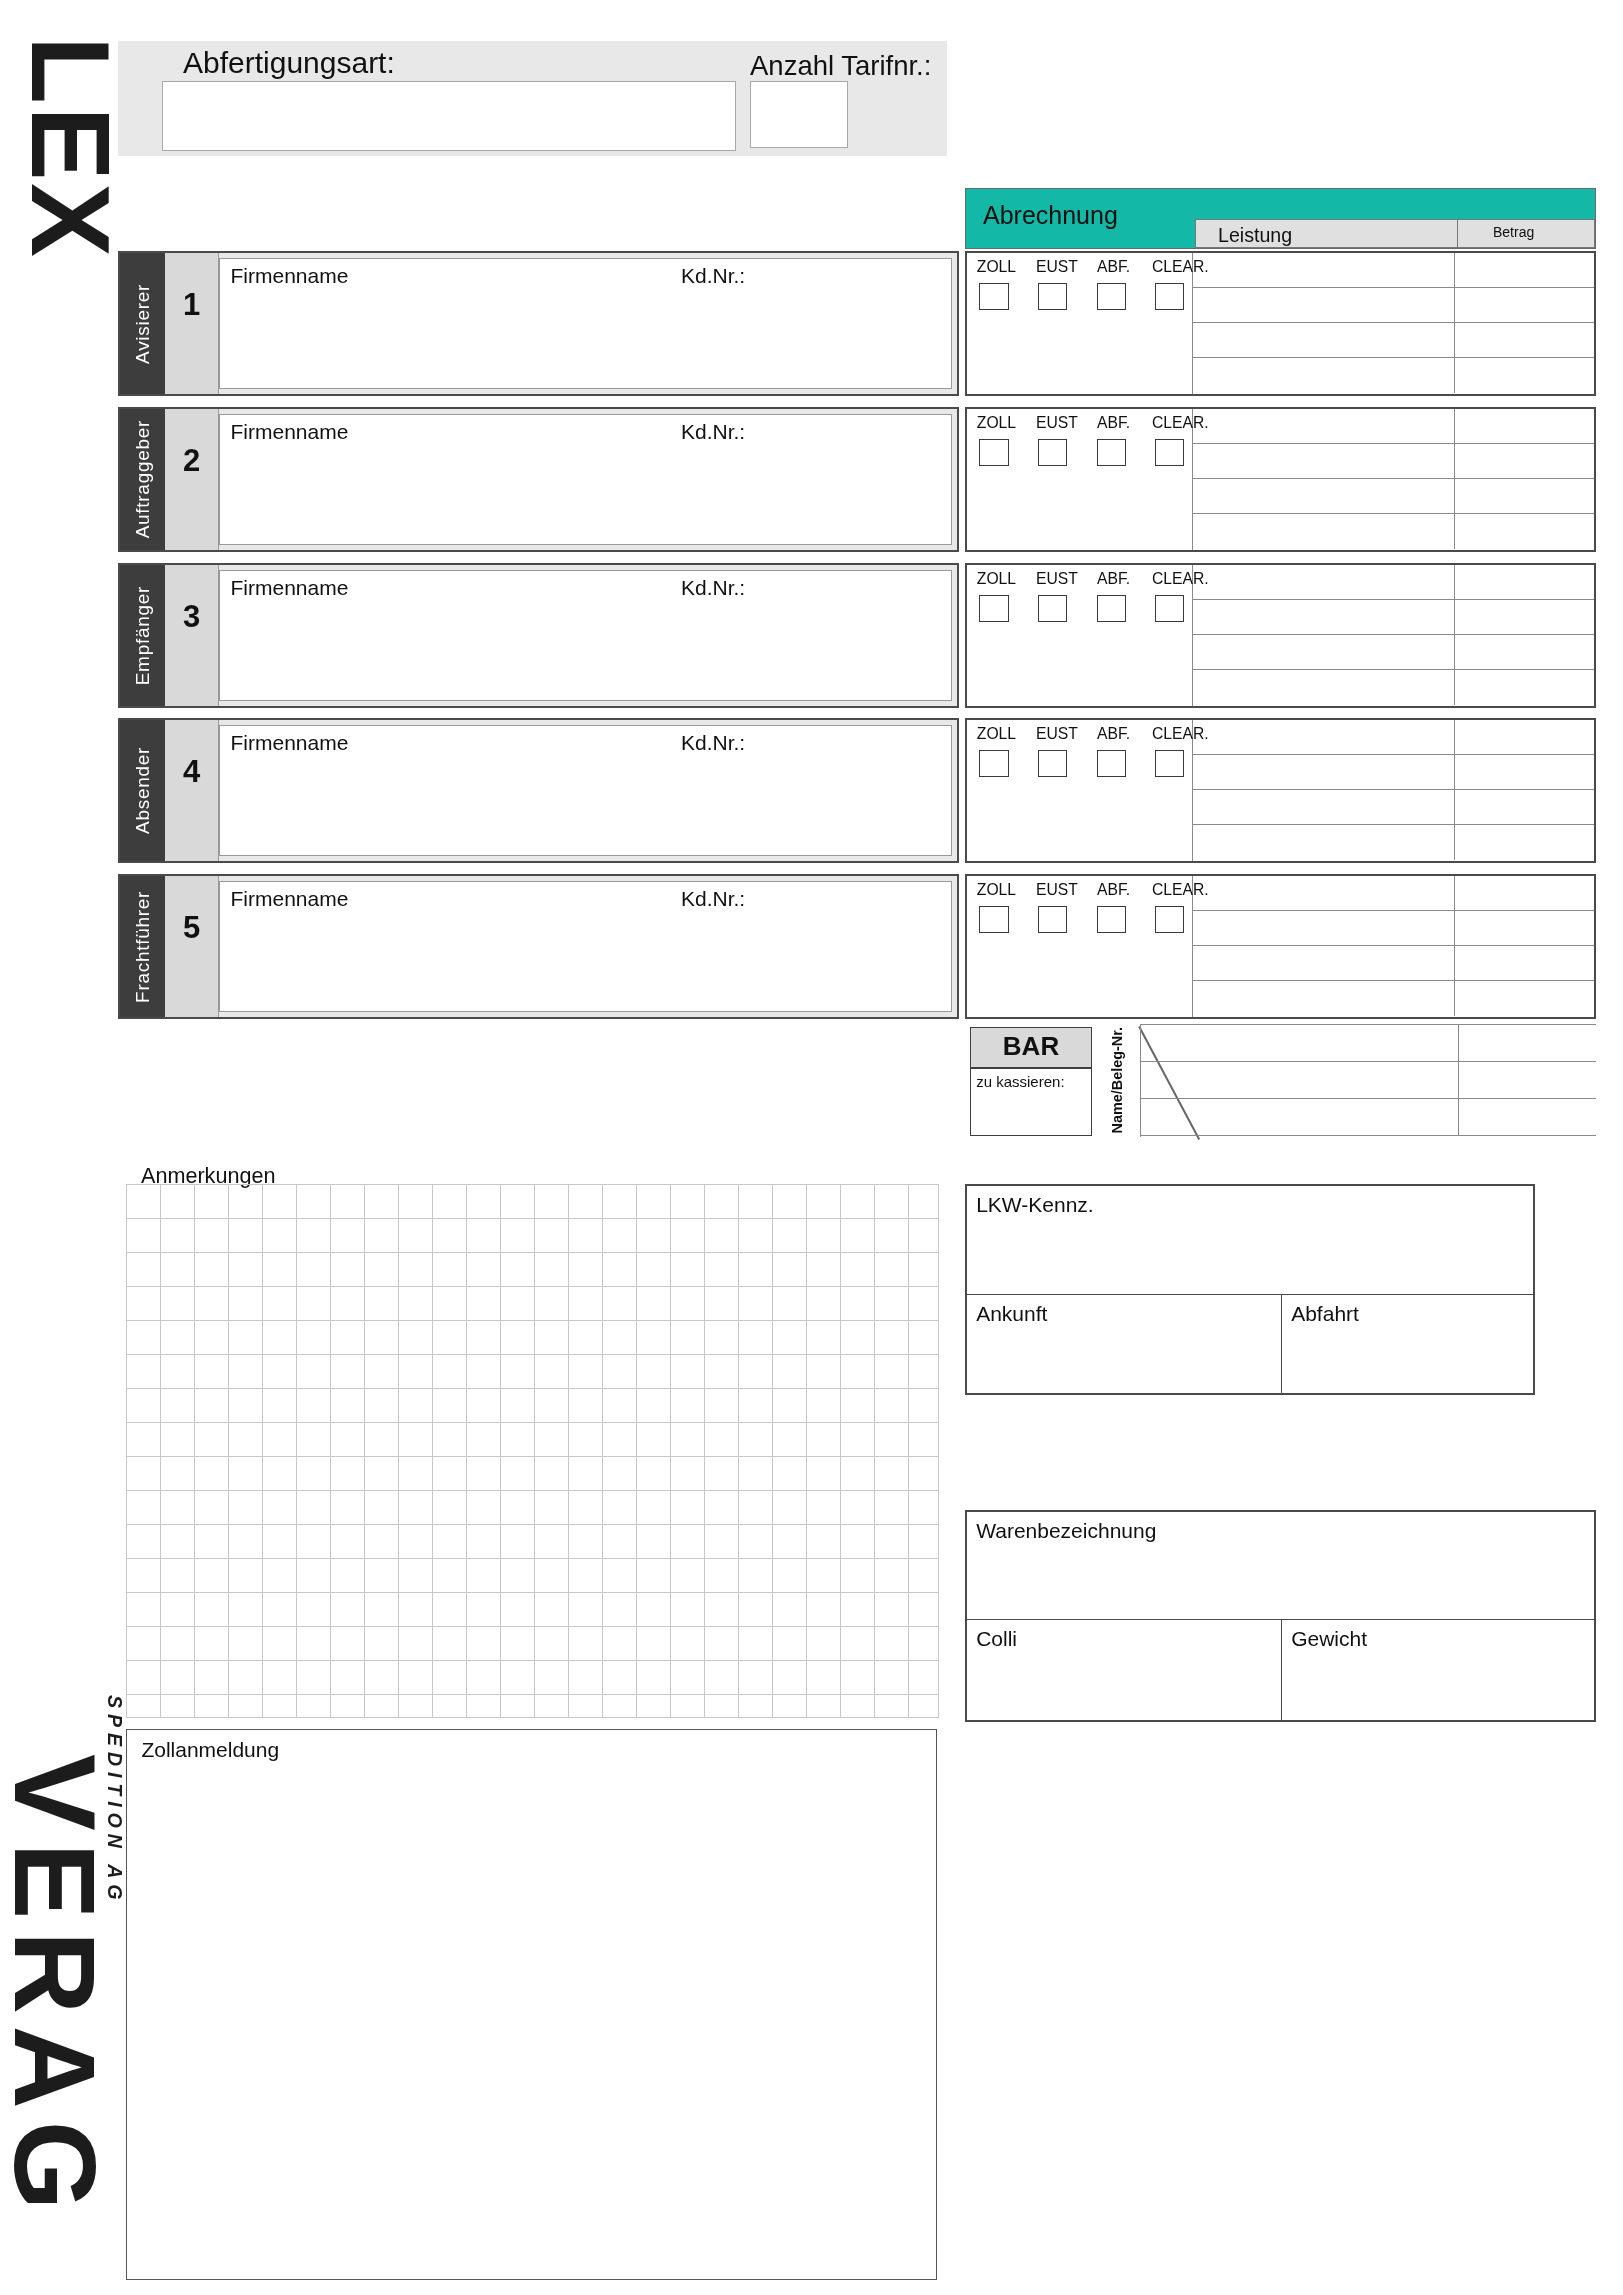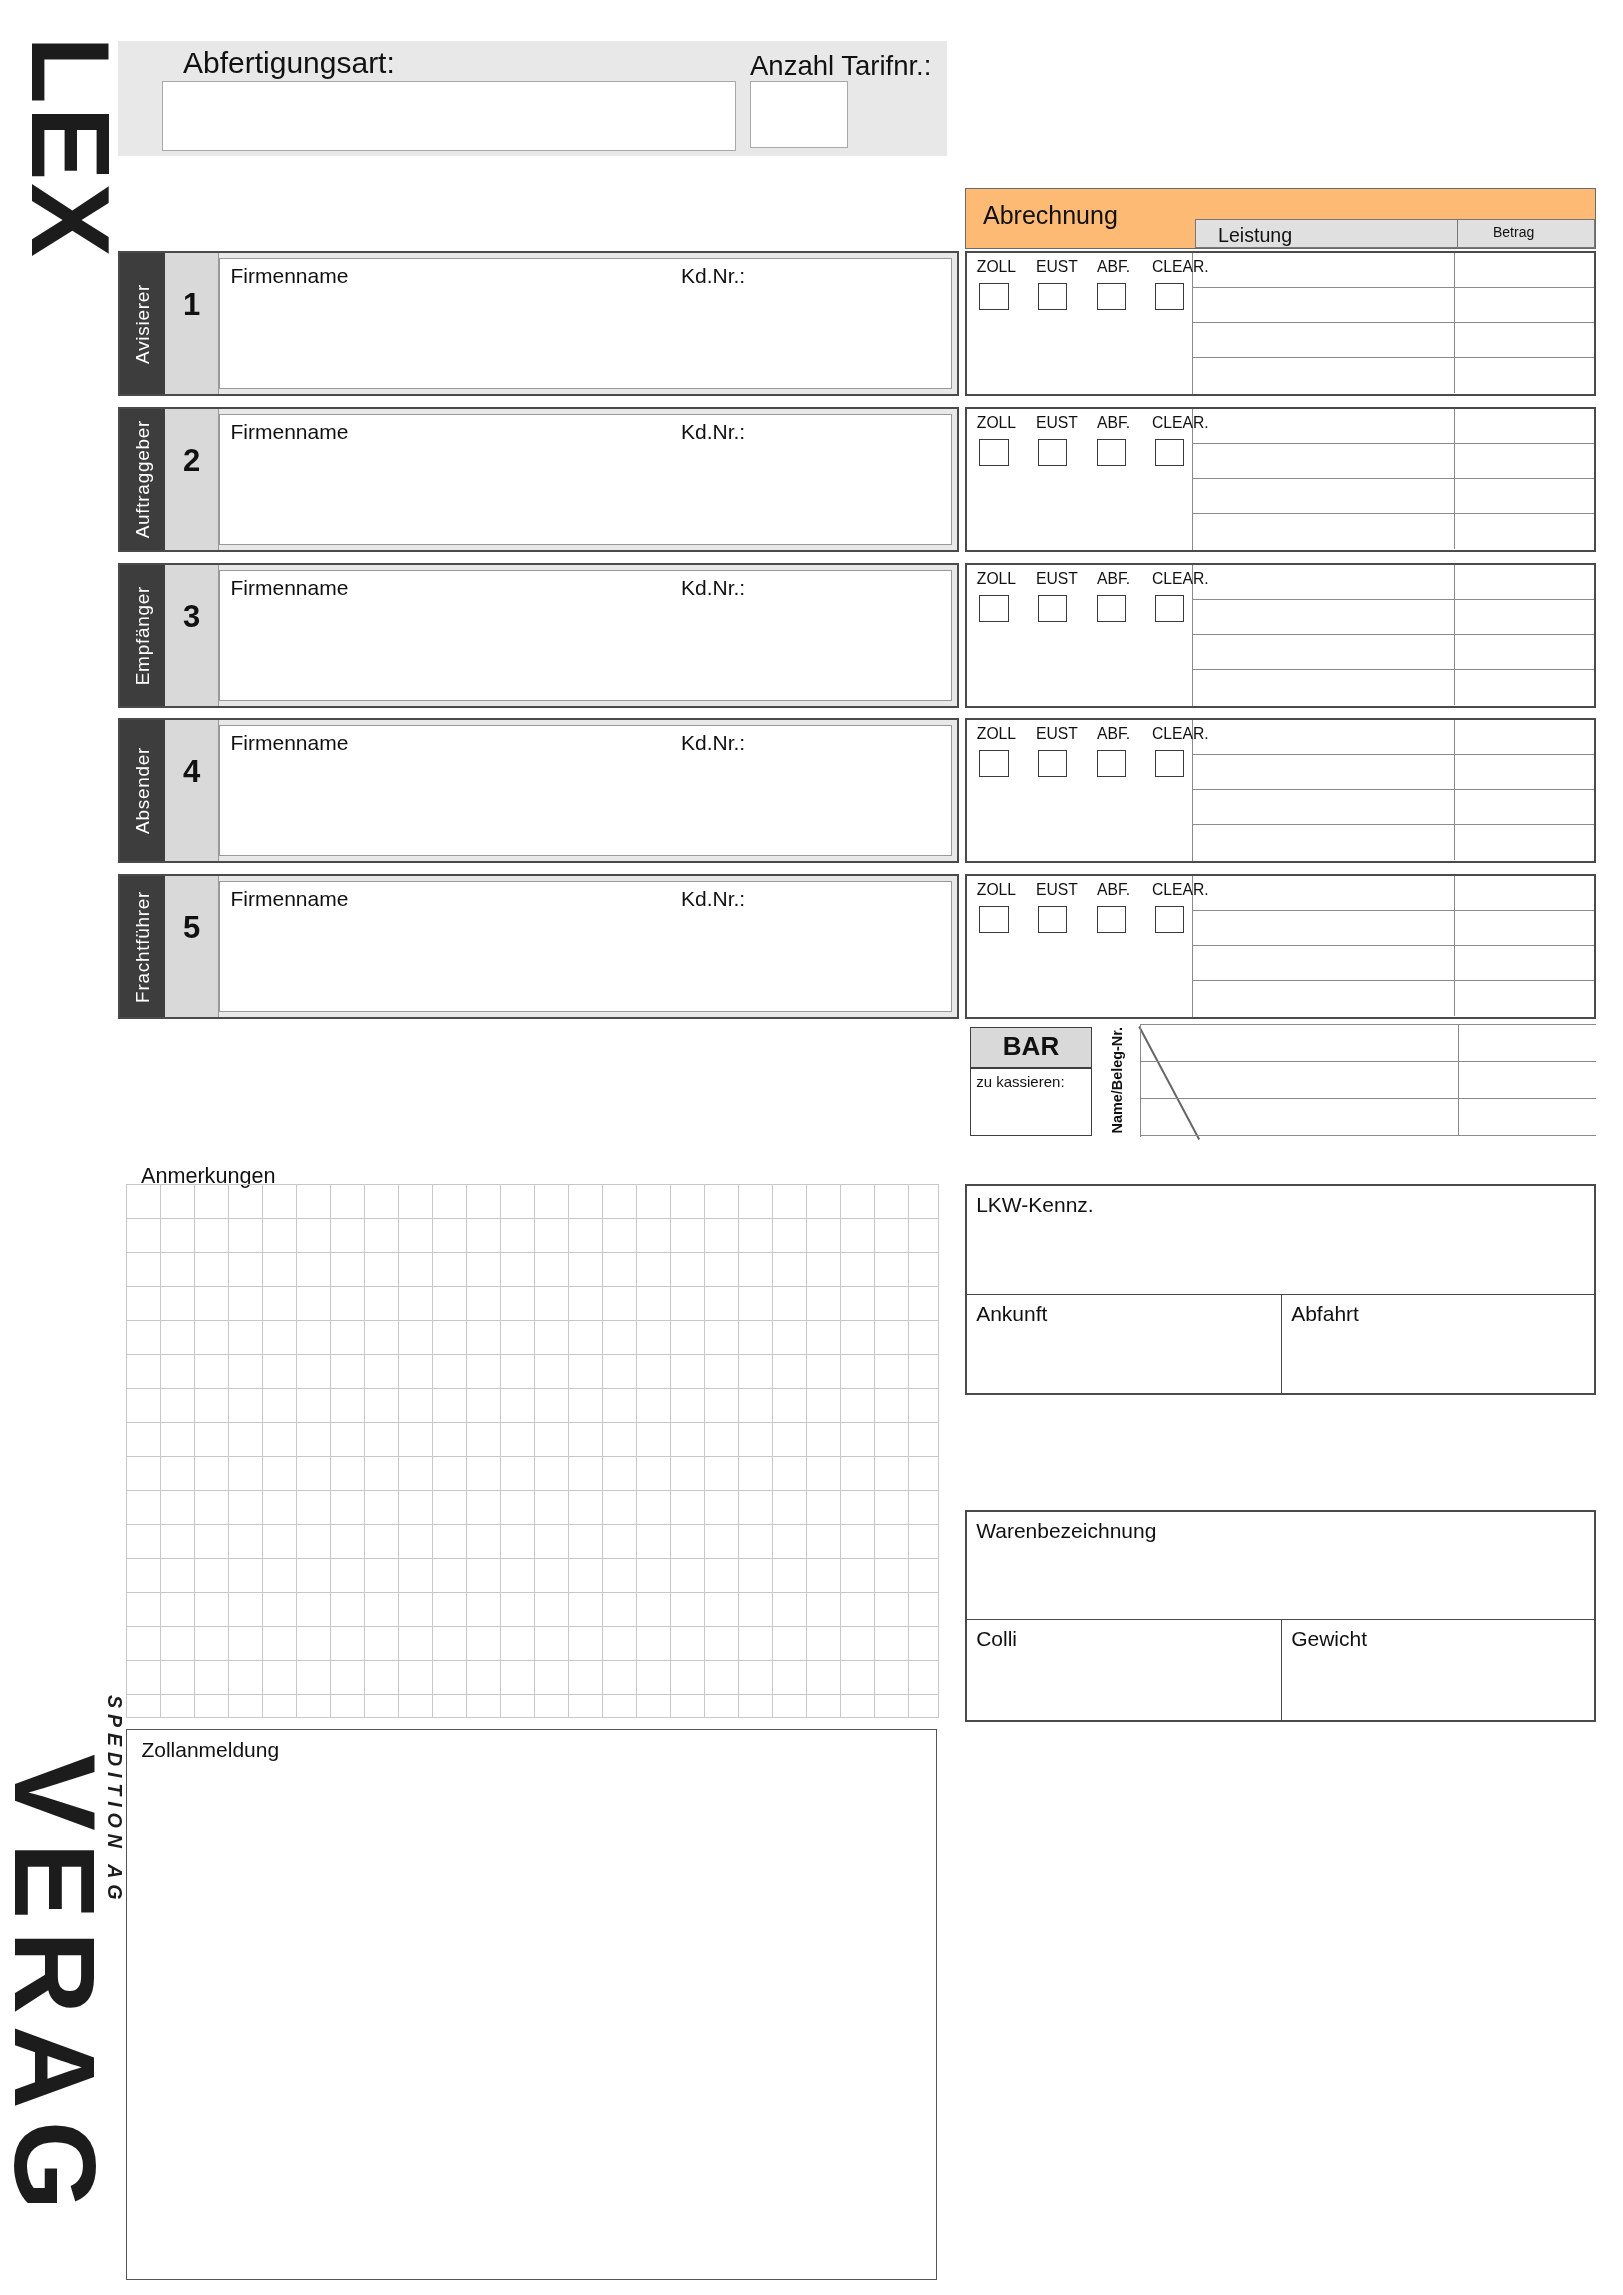--- a/index.html
+++ b/index.html
@@ -34,21 +34,21 @@
   .hdr-abf-input { position:absolute; left:44px; top:40px; width:574px; height:70px; background:#fff; border:0.7px solid #a8a8a8; }
   .hdr-tarif-label { position:absolute; left:632px; top:9.2px; font-size:27.5px; }
   .hdr-tarif-input { position:absolute; left:632px; top:40px; width:98px; height:67px; background:#fff; border:0.7px solid #a8a8a8; }
 
   .filiale-box { left:965px; top:37px; width:631px; height:118px; background:#fff; border:2px solid #4a4a4a; }
   .filiale-inner { position:absolute; left:4.6px; top:4.6px; width:152px; height:105px; border:1.3px solid #4a4a4a; }
   .box-label { position:absolute; left:9.2px; top:6.5px; font-size:21px; white-space:nowrap; }
   .posnr-label { position:absolute; left:171px; top:6.5px; font-size:21px; }
 
   
-  .abrechnung-box { left:965px; top:188px; width:631px; height:61px; background:#fdba74; border:1.3px solid #6a6a6a; }
+  .abrechnung-box { left:965px; top:188px; width:631px; height:61px; background:#14b8a6; border:1.3px solid #6a6a6a; }
   .abrechnung-title { position:absolute; left:17px; top:11.8px; font-size:25px; }
   .col-strip { position:absolute; right:0; top:30px; width:400px; height:29.4px; background:#e0e0e0; border:0.7px solid #777; display:flex; }
   .col-leistung { flex:0 0 262px; border-right:0.7px solid #777; padding:3.9px 0 0 22px; font-size:19.6px; }
   .col-betrag { flex:1; padding:3.9px 0 0 35px; font-size:14px; }
 
   
   .party-block { position:absolute; left:118px; width:1478px; height:145px; }
   .party-left { position:absolute; left:0; top:0; width:841px; height:145px; background:#e8e8e8; border:2px solid #4a4a4a; display:flex; }
   .role-bar { width:45px; background:#3d3d3d; display:flex; align-items:center; justify-content:center; }
   .role-text { writing-mode:vertical-rl; transform:rotate(180deg); color:#fff; font-size:19px; letter-spacing:0.7px; white-space:nowrap; }
@@ -309,21 +309,21 @@
       <div class="bar-cell"></div>
     <div class="bar-cell"></div>
       <div class="bar-cell"></div>
     <div class="bar-cell"></div>
       <div class="bar-cell"></div>
   </div>
 
   <span class="abs anm-label">Anmerkungen</span>
   <div class="abs grid-paper"></div>
 
-  <div class="abs outline-box" style="left:965px;top:1184px;width:631px;height:211px">
+  <div class="abs outline-box" style="left:965px;top:1184px;width:570px;height:211px">
     <div style="position:relative;height:111px">
       <span class="box-label">LKW-Kennz.</span>
     </div>
     <div class="split-bottom" style="height:99px">
       <div class="split-cell first">
         <span class="box-label">Ankunft</span>
       </div>
       <div class="split-cell">
         <span class="box-label">Abfahrt</span>
       </div>

